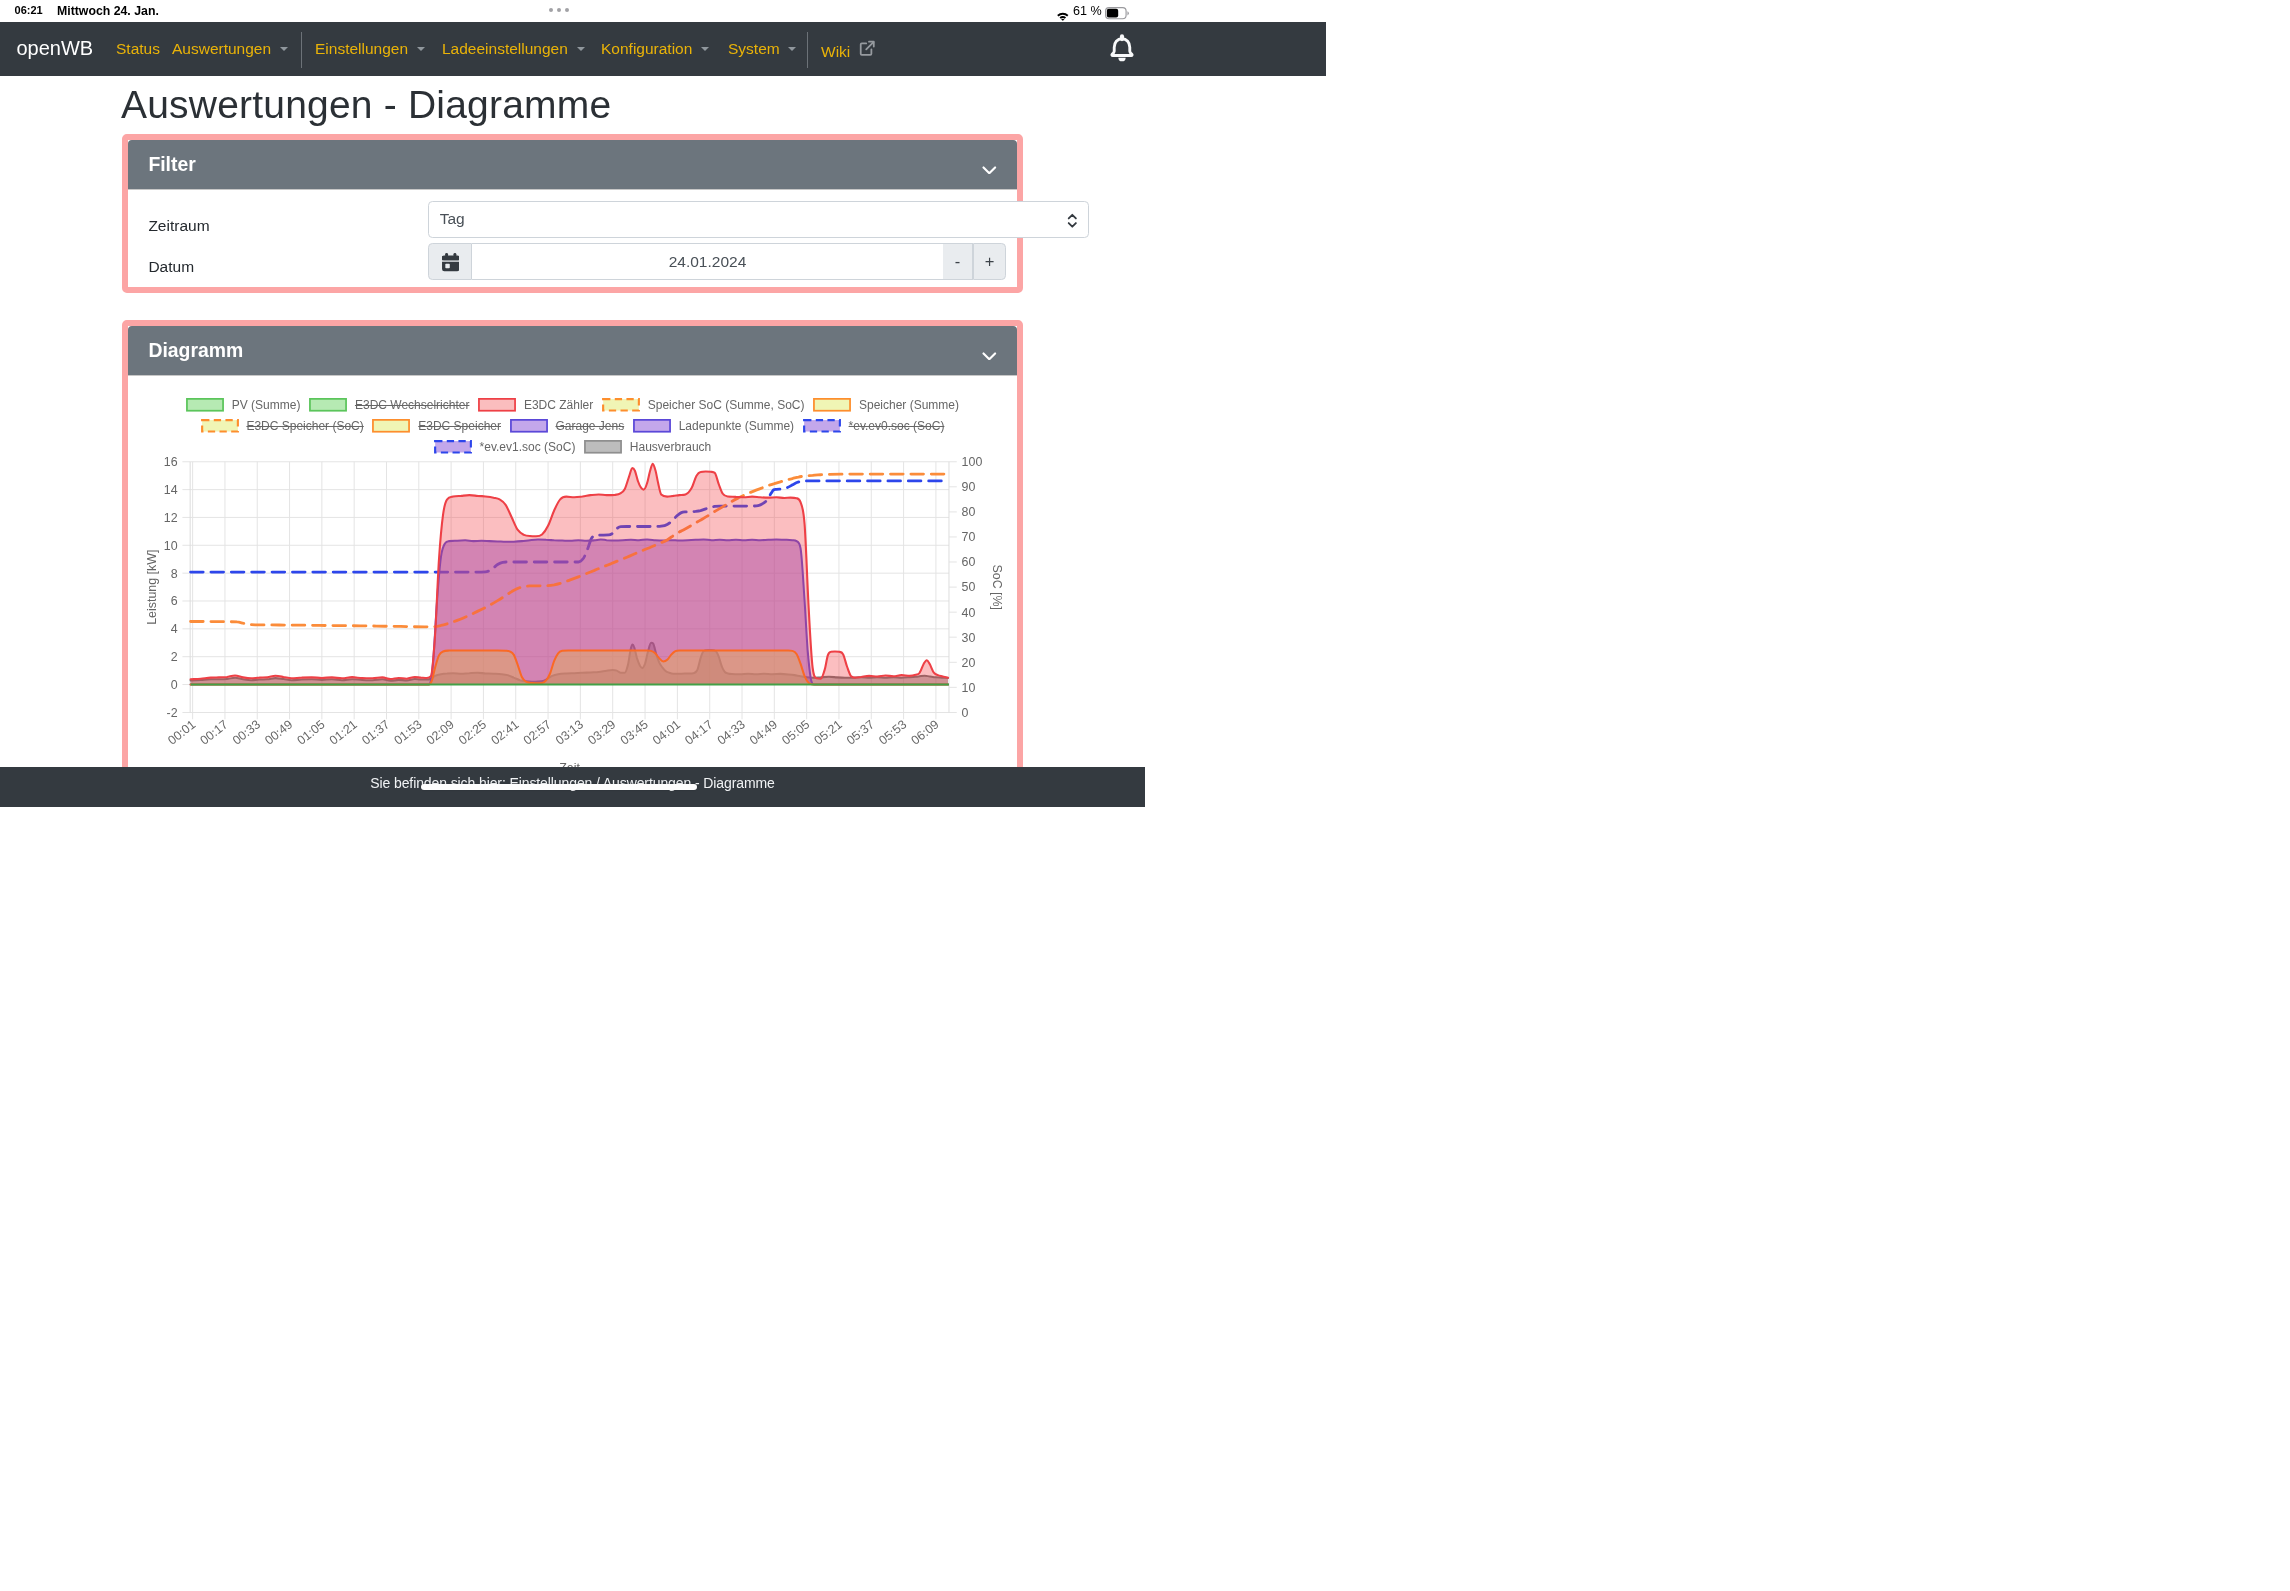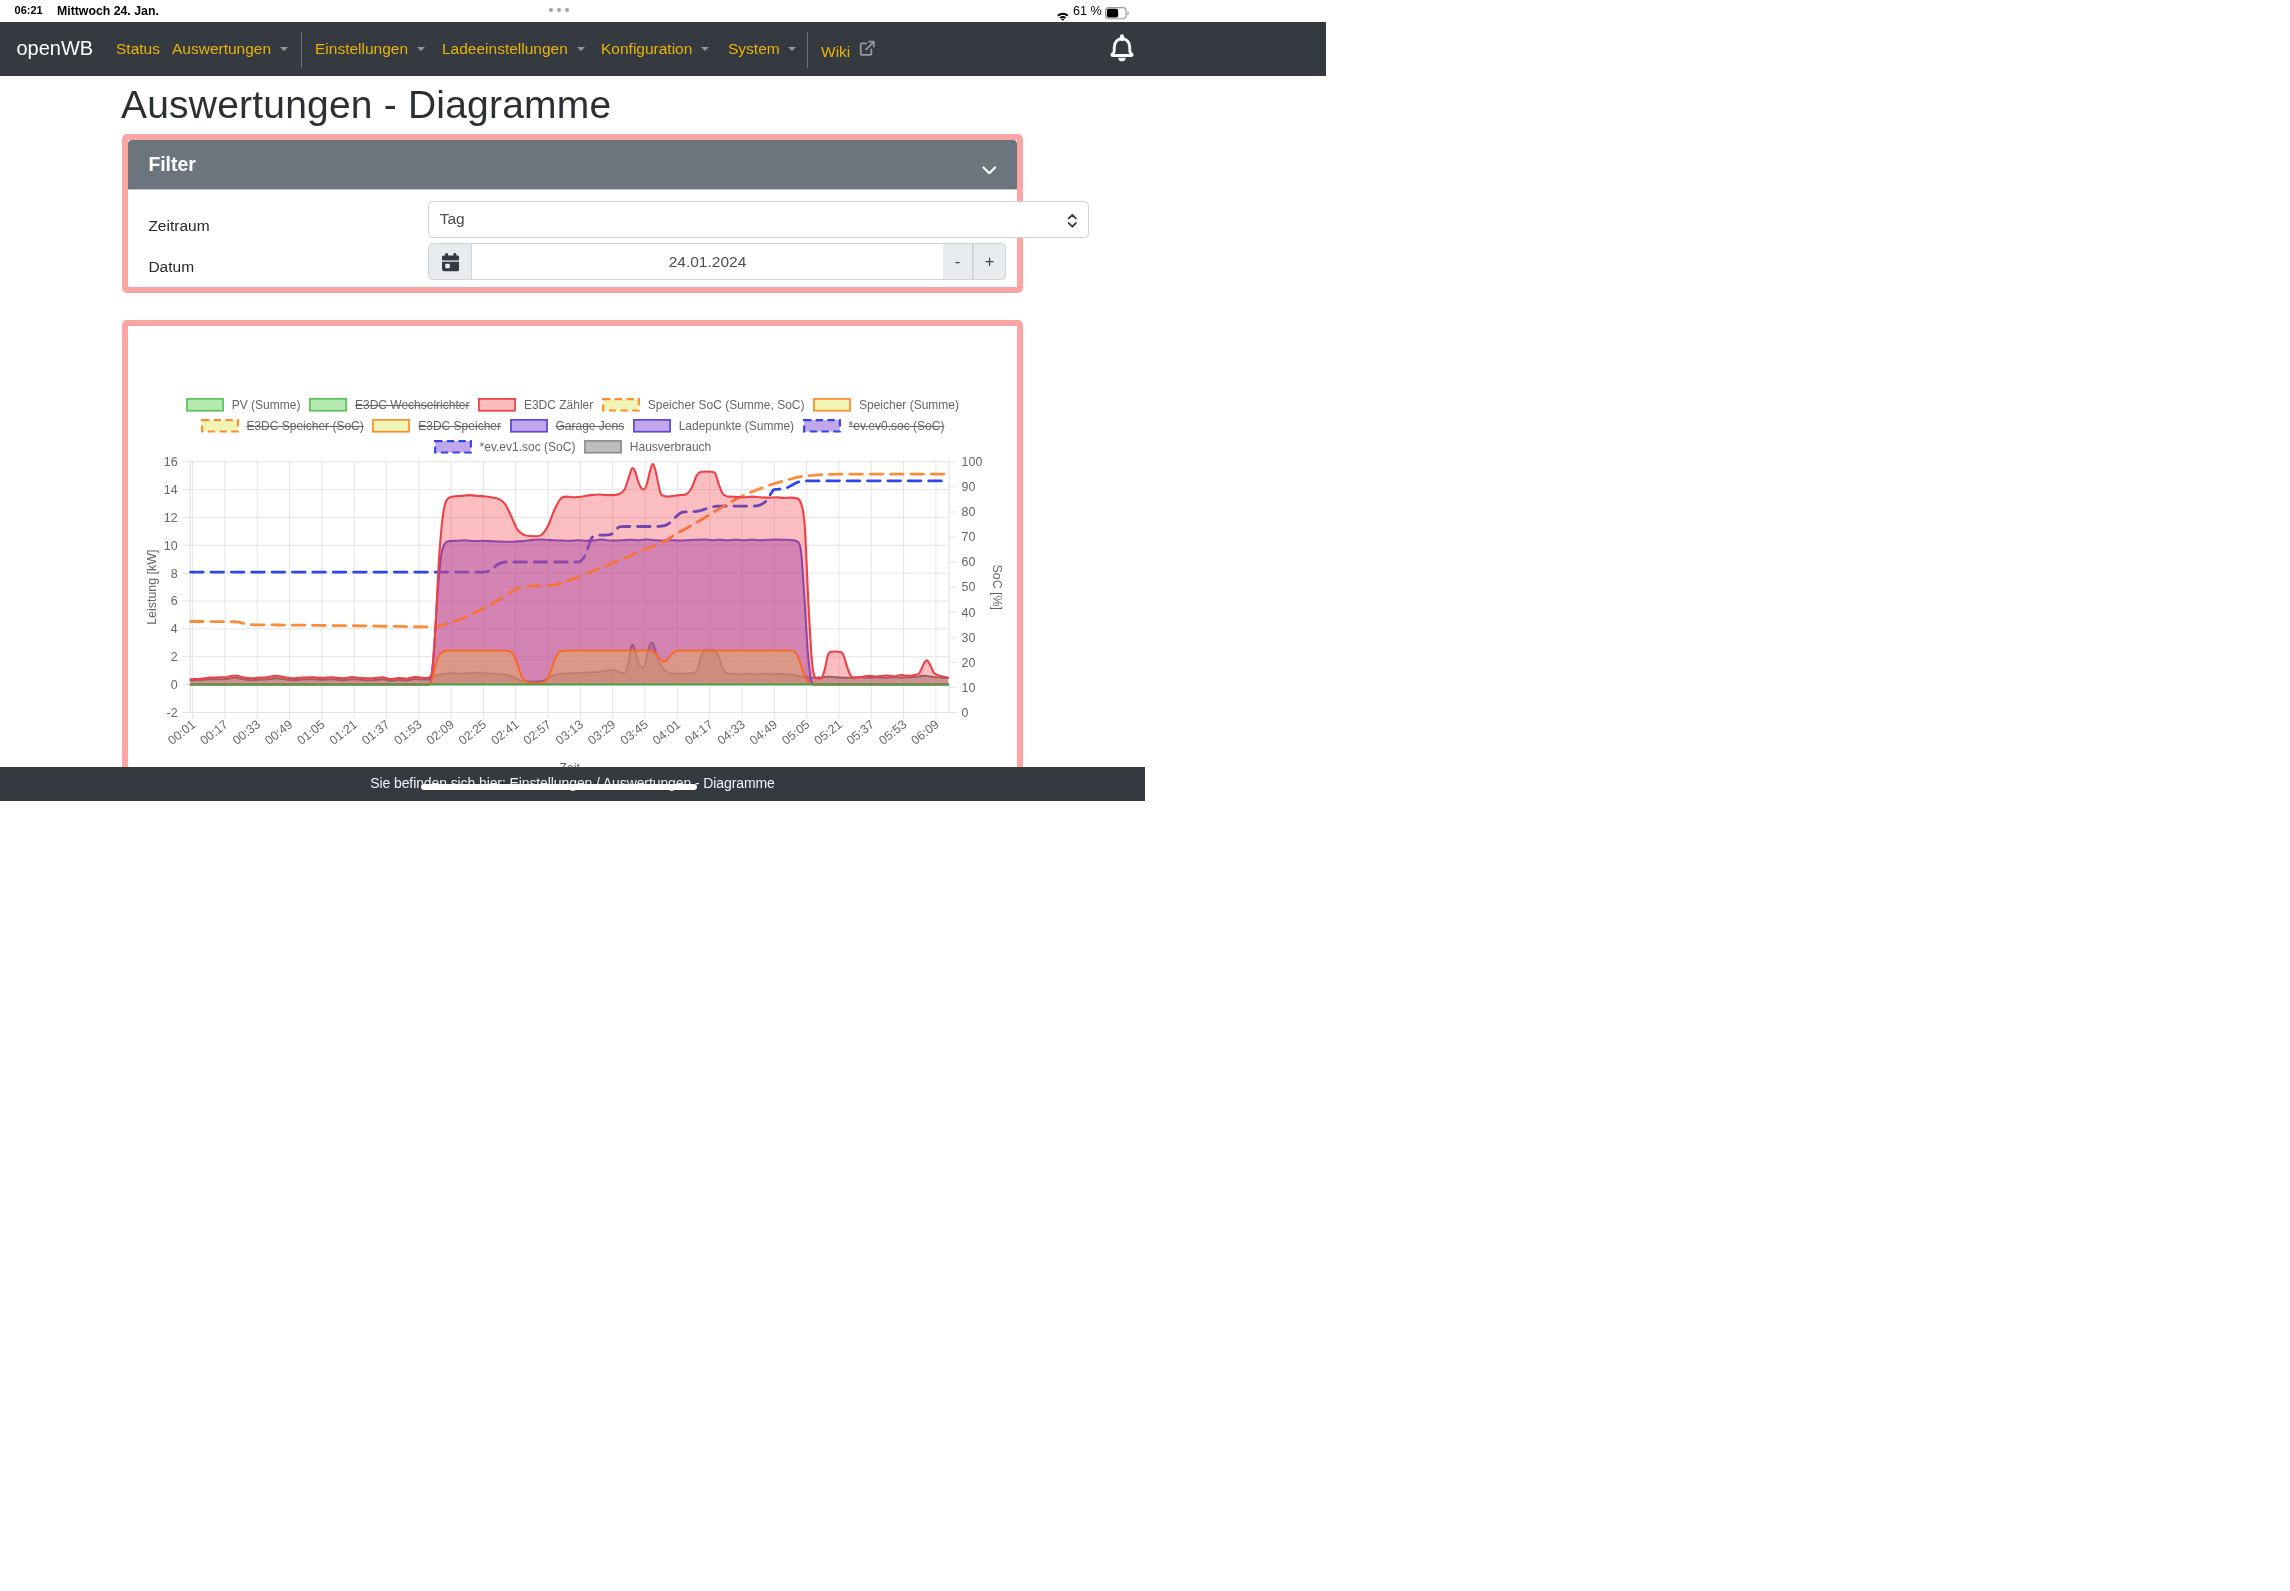--- a/index.html
+++ b/index.html
@@ -32,21 +32,21 @@
 .dgrp{position:absolute;left:428px;top:243px;height:37px;}
 .calbtn{position:absolute;left:0;top:0;width:44px;height:37px;background:#e9ecef;border:1px solid #ced4da;border-radius:4.4px 0 0 4.4px;}
 .calbtn svg{position:absolute;left:12.6px;top:9.2px;}
 .dinp{position:absolute;left:44px;top:0;width:472px;height:37px;background:#fff;border:1px solid #ced4da;border-left:none;text-align:center;font-size:15.5px;color:#495057;line-height:35px;}
 .bm{position:absolute;left:515px;top:0;width:30px;height:37px;background:#e9ecef;border:1px solid #ced4da;border-left:none;color:#3d4349;font-size:16.5px;text-align:center;line-height:35px;}
 .bp{position:absolute;left:545px;top:0;width:33px;height:37px;background:#e9ecef;border:1px solid #ced4da;border-left:1px solid #ced4da;border-radius:0 4.4px 4.4px 0;color:#3d4349;font-size:16.5px;text-align:center;line-height:35px;}
 .lgrow{position:absolute;left:123px;width:899px;display:flex;justify-content:center;align-items:center;gap:8.7px;}
 .li{display:flex;align-items:center;gap:7.8px;}
 .lb{display:block;}
 .lt{font-size:12px;color:#666;white-space:nowrap;}
-#footer{position:absolute;left:0;top:767px;width:1145px;height:34px;background:#343a40;color:#f1f3f5;font-size:14px;text-align:center;line-height:33px;letter-spacing:-0.1px;}
+#footer{position:absolute;left:0;top:767px;width:1145px;height:40px;background:#343a40;color:#f1f3f5;font-size:14px;text-align:center;line-height:33px;letter-spacing:-0.1px;}
 #homebar{position:absolute;left:421px;top:784px;width:276px;height:6.3px;border-radius:3.9px;background:#fdfdfd;box-shadow:0 0 1.9px rgba(0,0,0,0.25);}
 </style></head>
 <body>
 <div id="nav">
   <div class="brand">openWB</div>
   <div class="lnk" style="left:116px">Status</div>
   <div class="lnk" style="left:172px">Auswertungen<span class="caret"></span></div>
   <div class="sep" style="left:301px"></div>
   <div class="lnk" style="left:315px">Einstellungen<span class="caret"></span></div>
   <div class="lnk" style="left:442px">Ladeeinstellungen<span class="caret"></span></div>
@@ -89,20 +89,21 @@
         <rect x="0" y="2.6" width="18" height="5" rx="2"></rect>
         <path d="M0 9h18v7.5a2.4 2.4 0 0 1-2.4 2.4H2.4A2.4 2.4 0 0 1 0 16.5z"></path>
         <rect x="3.4" y="11.2" width="4.6" height="4.6" rx="0.8" fill="#e9ecef"></rect>
       </svg>
     </div>
   <div class="dinp">24.01.2024</div>
   <div class="bm">-</div>
   <div class="bp">+</div>
 </div>
 <div class="card" id="card2">
+  <div class="hd">Diagramm</div>
   <div class="chev"><svg width="14.6" height="8.7" viewBox="0 0 15 9" fill="none" stroke="#fff" stroke-width="2.2" stroke-linecap="round" stroke-linejoin="round">
         <path d="M1.5 1.5 7.5 7.5 13.5 1.5"></path>
       </svg></div>
 </div>
 <div class="abs" style="left:0;top:0"><svg id="chart" width="1145" height="796" viewBox="0 0 1180 820">
       <style>.tk{font-family:"Liberation Sans",sans-serif;font-size:12.8px;fill:#666;}</style>
       <line x1="196.0" y1="734.1" x2="978.0" y2="734.1" stroke="#e3e3e3" stroke-width="1"></line>
       <line x1="188.0" y1="734.1" x2="196.0" y2="734.1" stroke="#e3e3e3" stroke-width="1"></line>
       <line x1="196.0" y1="705.3" x2="978.0" y2="705.3" stroke="#e3e3e3" stroke-width="1"></line>
       <line x1="188.0" y1="705.3" x2="196.0" y2="705.3" stroke="#e3e3e3" stroke-width="1"></line>

